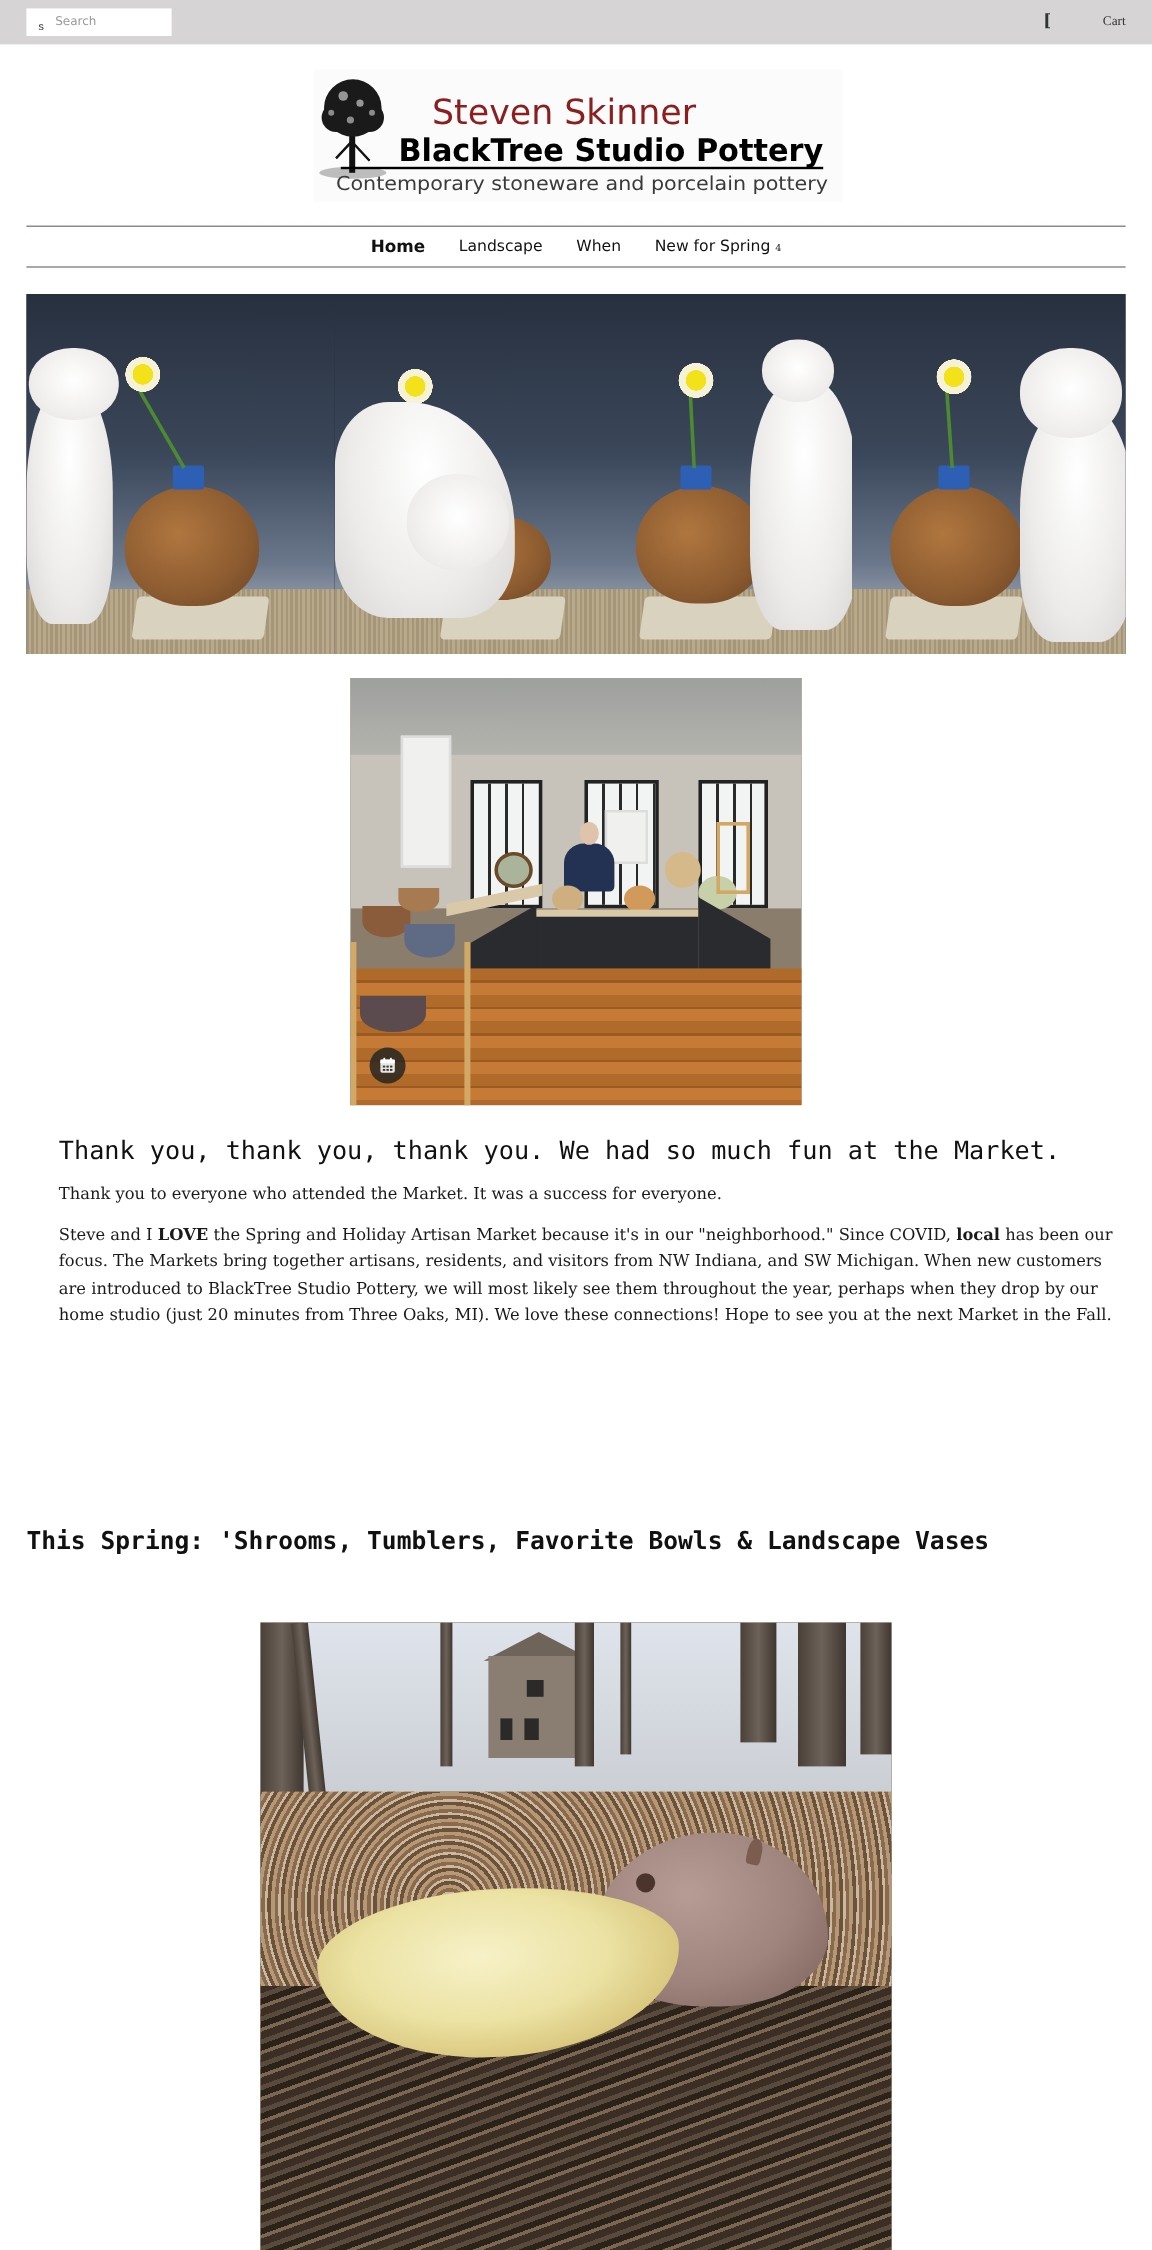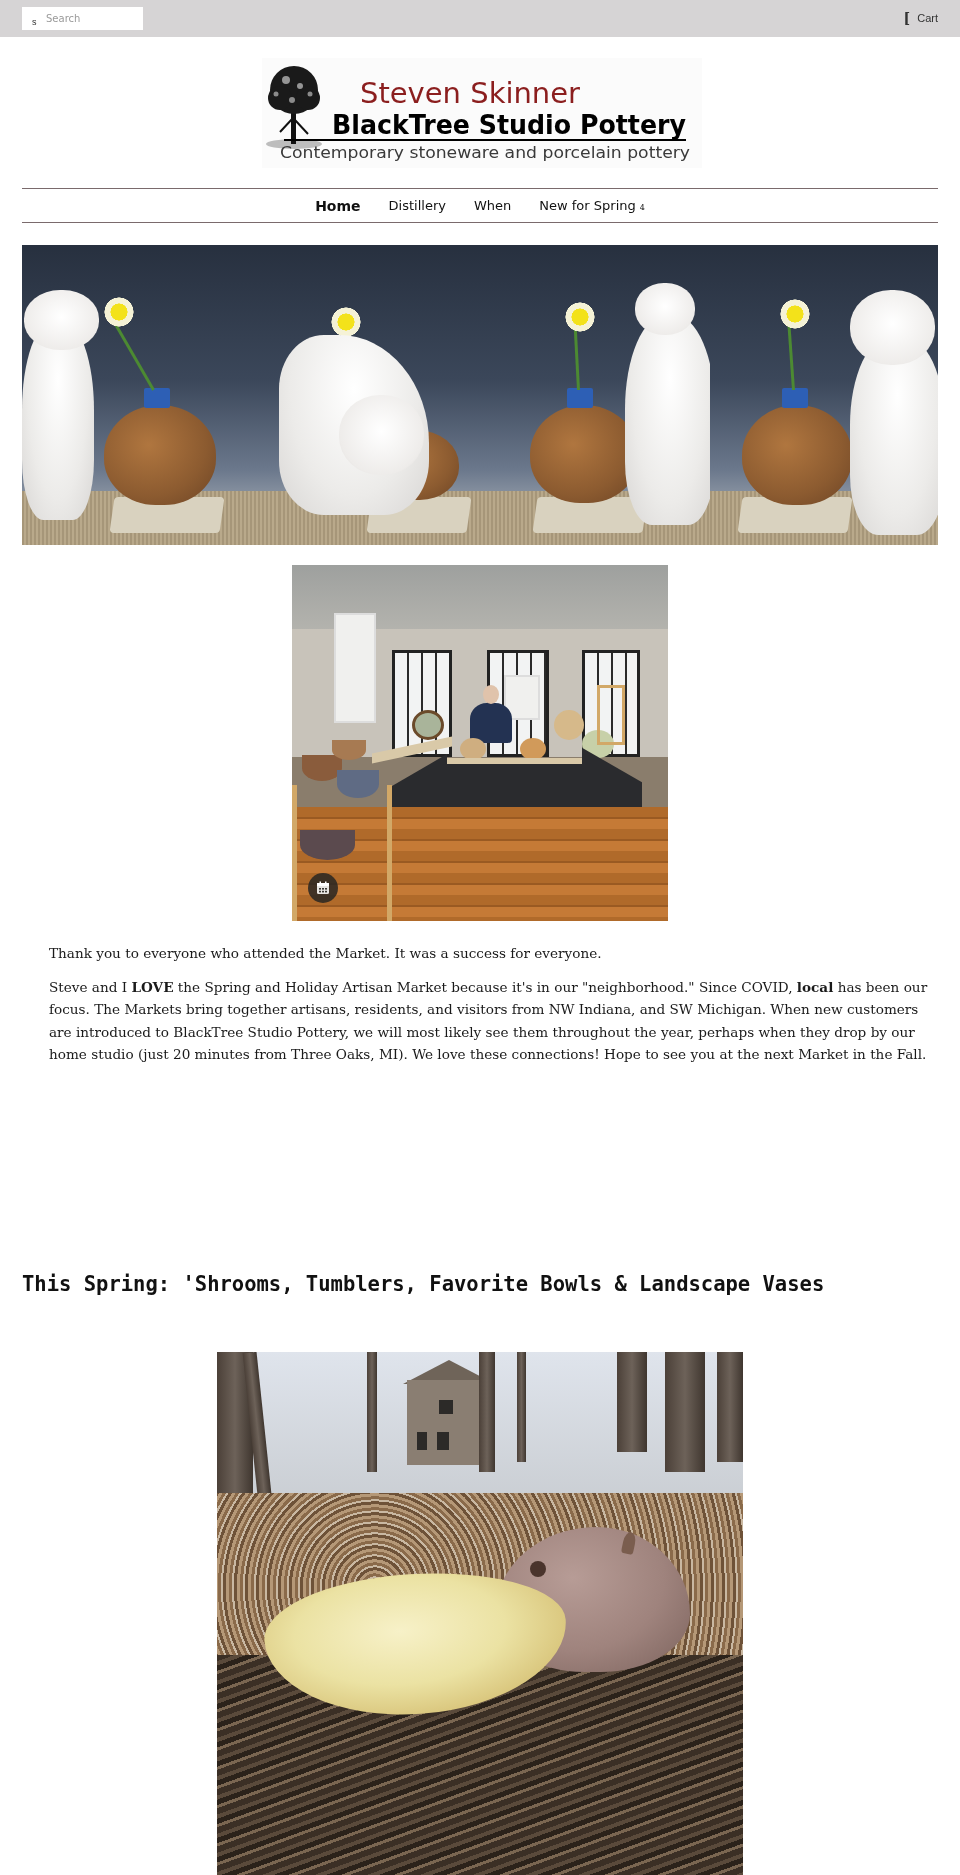--- a/index.html
+++ b/index.html
@@ -7,21 +7,21 @@
   body { font-family: "DejaVu Serif", serif; color: #1a1a1a; position: relative; height: 1875px; overflow: hidden; }
 
   
   .topbar { position: absolute; left: 0; top: 0; width: 960px; height: 37px; background: #d6d4d5; }
   .search-box { position: absolute; left: 22px; top: 7px; width: 121px; height: 23px; background: #fff; display: flex; align-items: center; }
   .search-icon { font-family: "Liberation Sans", sans-serif; font-size: 9px; color: #333; margin-left: 10px; margin-top: 6px; width: 12px; }
   .search-input { border: none; outline: none; background: transparent; font-family: "DejaVu Sans", sans-serif; font-size: 10px; color: #999; width: 90px; padding-left: 2px; }
   .search-input::placeholder { color: #9a9a9a; }
   .cart { position: absolute; right: 22px; top: 11px; display: flex; align-items: center; gap: 7px; }
   .cart-icon { font-family: "DejaVu Serif", serif; font-size: 14px; font-weight: bold; color: #333; line-height: 14px; }
-  .cart-label { font-family: Liberation Sans, sans-serif; font-size: 11px; color: #333; }
+  .cart-label { font-family: Liberation Serif, serif; font-size: 11px; color: #333; margin-left: 36px; }
 
   
   .logo { position: absolute; left: 262px; top: 58px; width: 440px; height: 110px; background: #fbfbfb; }
   .logo svg { width: 100%; height: 100%; }
 
   
   .nav-line { position: absolute; left: 22px; width: 916px; height: 1px; background: #7a6a6c; }
   .nav-line.top { top: 188px; }
   .nav-line.bottom { top: 222px; }
   .nav { position: absolute; left: 0; top: 189px; width: 960px; height: 33px; display: flex; justify-content: center; align-items: center; gap: 0; }
@@ -116,21 +116,21 @@
     <text x="18" y="100" font-family="DejaVu Sans, sans-serif" font-size="16" fill="#3a3a3a" textLength="410" lengthAdjust="spacingAndGlyphs">Contemporary stoneware and porcelain pottery</text>
   </svg>
 </div>
 
 <div class="nav-line top"></div>
 <nav class="nav">
   <a class="nav-item active">
       <span>Home</span>
     </a>
   <a class="nav-item">
-      <span>Distillery</span>
+      <span>Landscape</span>
     </a>
   <a class="nav-item">
       <span>When</span>
     </a>
   <a class="nav-item">
       <span>New for Spring</span>
       <span class="nav-badge">4</span>
     </a>
 </nav>
 <div class="nav-line bottom"></div>
@@ -223,20 +223,21 @@
           <rect x="9" y="7" width="2" height="1.6"></rect>
         <rect x="3" y="9.8" width="2" height="1.6"></rect>
           <rect x="6" y="9.8" width="2" height="1.6"></rect>
           <rect x="9" y="9.8" width="2" height="1.6"></rect>
       </g>
     </svg>
   </div>
 </div>
 
 <div class="content">
+  <h2>Thank you, thank you, thank you. We had so much fun at the Market.</h2>
   <p>Thank you to everyone who attended the Market. It was a success for everyone.</p>
   <p><span>Steve and I </span><b>LOVE</b><span> the Spring and Holiday Artisan Market because it's in our "neighborhood." Since COVID, </span><b>local</b><span> has been our focus. The Markets bring together artisans, residents, and visitors from NW Indiana, and SW Michigan. When new customers are introduced to BlackTree Studio Pottery, we will most likely see them throughout the year, perhaps when they drop by our home studio (just 20 minutes from Three Oaks, MI). We love these connections! Hope to see you at the next Market in the Fall.</span></p>
 </div>
 
 <h2 class="spring-title">This Spring: 'Shrooms, Tumblers, Favorite Bowls &amp; Landscape Vases</h2>
 
 <div class="spring" title="Yellow glazed bowl and mauve stoneware mushroom on a log in the woods">
   <div class="sky"></div>
   <div class="house-roof"></div>
   <div class="house"></div>

